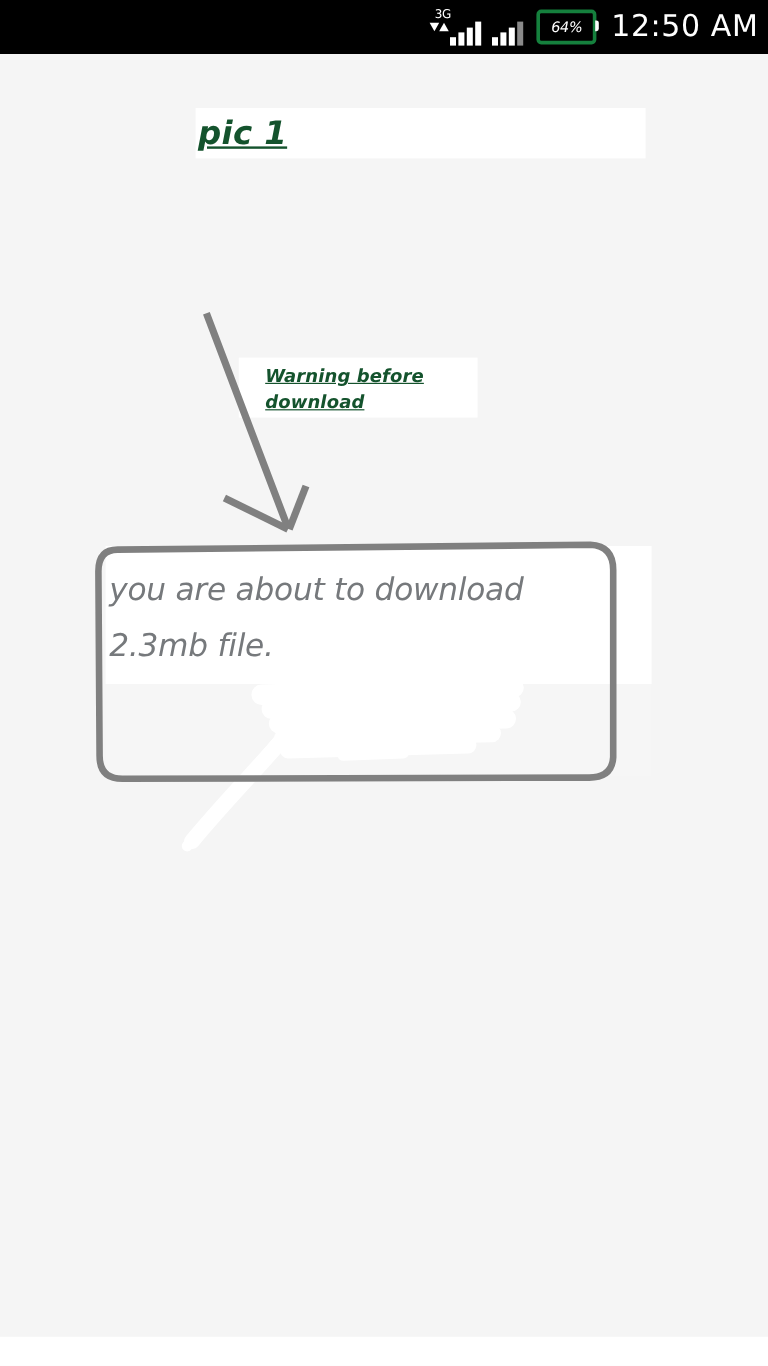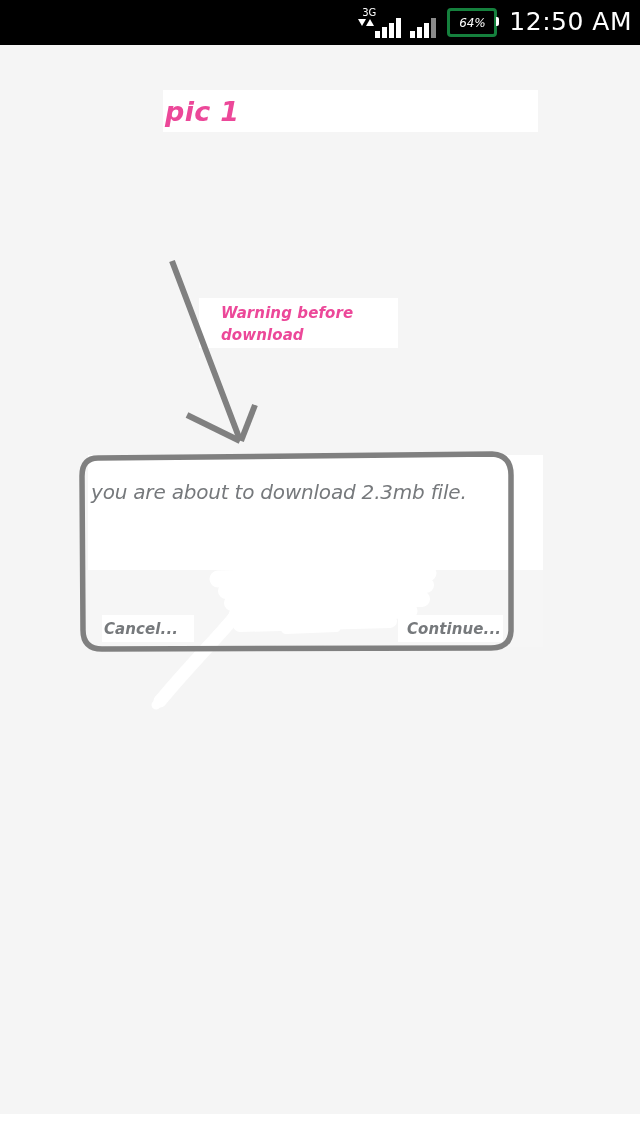--- a/index.html
+++ b/index.html
@@ -143,21 +143,22 @@
   
   .label-box {
     position: absolute;
     background: #ffffff;
     z-index: 20;
   }
   .label-text {
     font-family: "DejaVu Sans", sans-serif;
     font-style: italic;
     font-weight: bold;
-    color: #ec4899;
+    color: #14532d;
+    text-decoration: underline;
   }
 
   #caption-box {
     left: 163px;
     top: 90px;
     width: 375px;
     height: 42px;
   }
   #caption-box .label-text {
     position: absolute;
@@ -213,21 +214,21 @@
     height: 115px;
     background: #ffffff;
   }
   #dialog-message {
     position: absolute;
     left: 3px;
     top: 14px;
     width: 430px;
     font-family: "DejaVu Sans", sans-serif;
     font-style: italic;
-    font-size: 20px;
+    font-size: 26px;
     line-height: 47px;
     color: #76797c;
     letter-spacing: -0.2px;
   }
   #dialog-buttons {
     position: absolute;
     left: 0;
     top: 115px;
     width: 455px;
     height: 77px;
@@ -330,24 +331,20 @@
     <g stroke="#808080" stroke-width="6" fill="none" stroke-linecap="butt">
       <path d="M 12 11 L 45 98 L 80 190"></path>
       <path d="M 95 155 L 81 191"></path>
       <path d="M 27 165 L 80 191"></path>
     </g>
   </svg>
 
   <div id="dialog-panel">
     <div id="dialog-body">
       <div id="dialog-message">you are about to download 2.3mb file.</div>
-    </div>
-    <div id="dialog-buttons">
-      <div class="dlg-btn" id="btn-cancel">Cancel...</div>
-      <div class="dlg-btn" id="btn-continue">Continue...</div>
     </div>
   </div>
 
   <svg id="scribble-overlay" viewBox="0 0 310 155" width="310" height="155">
     <g fill="none" stroke="#ffffff" stroke-linecap="round" stroke-linejoin="round">
       <path d="M 78 24 L 288 18" stroke-width="17"></path>
       <path d="M 86 36 L 286 30" stroke-width="16"></path>
       <path d="M 92 48 L 282 44" stroke-width="16"></path>
       <path d="M 96 60 L 270 56" stroke-width="15"></path>
       <path d="M 100 70 L 250 66" stroke-width="14"></path>

